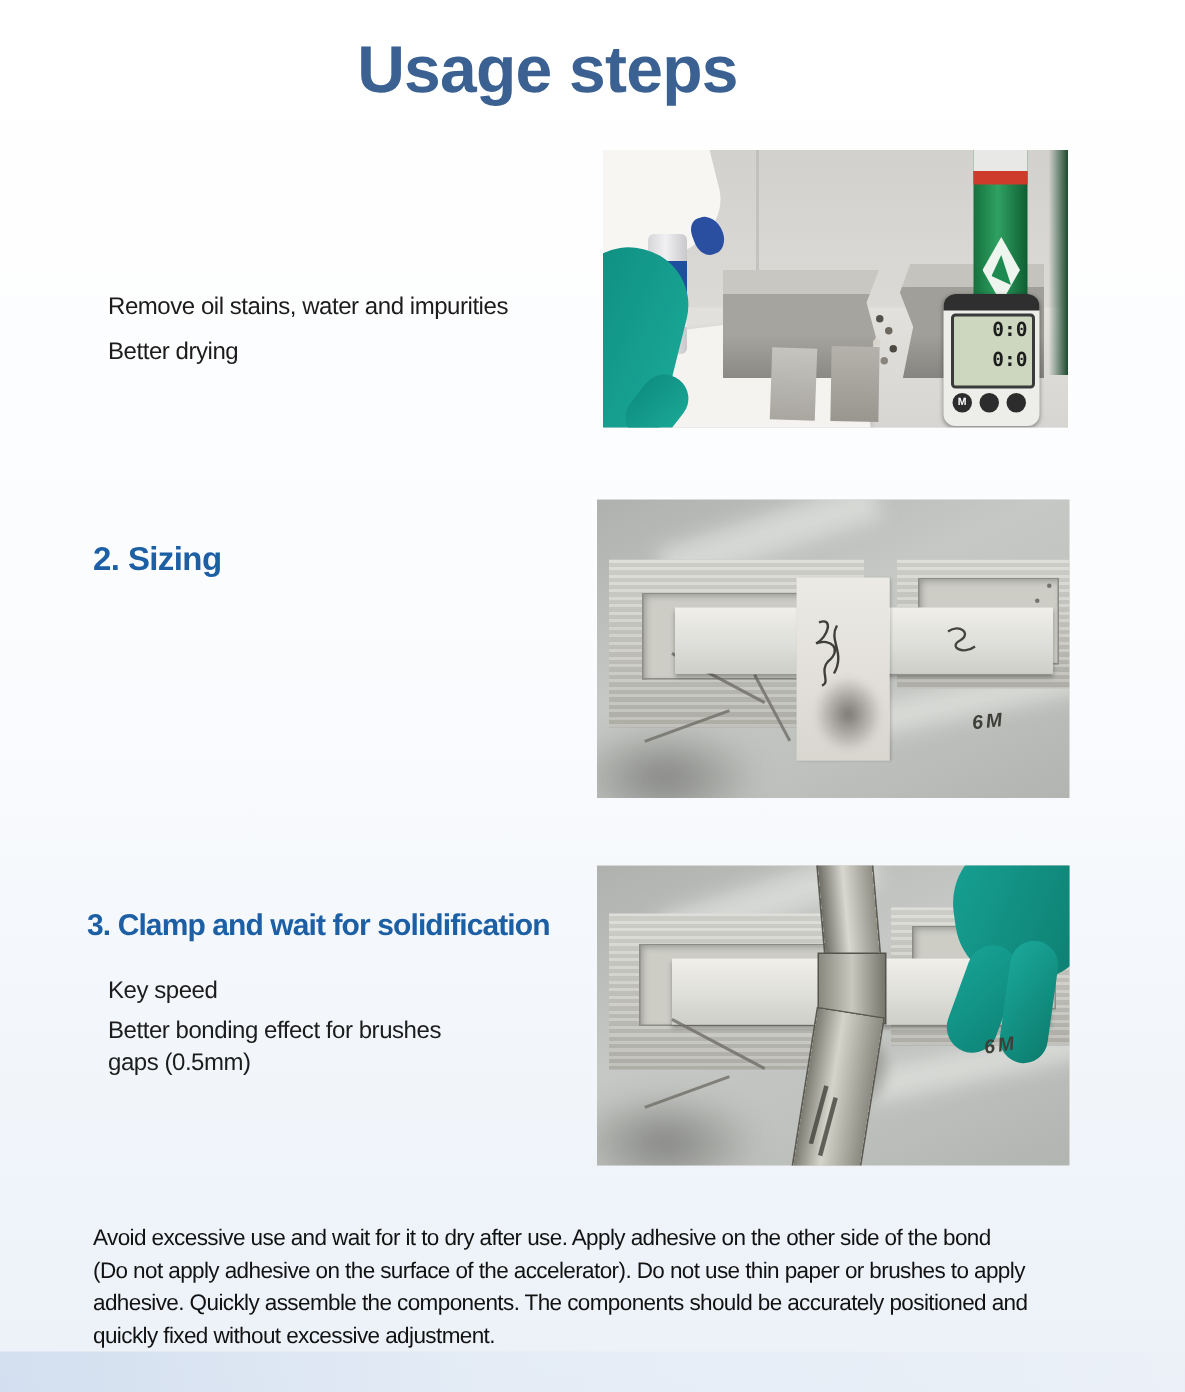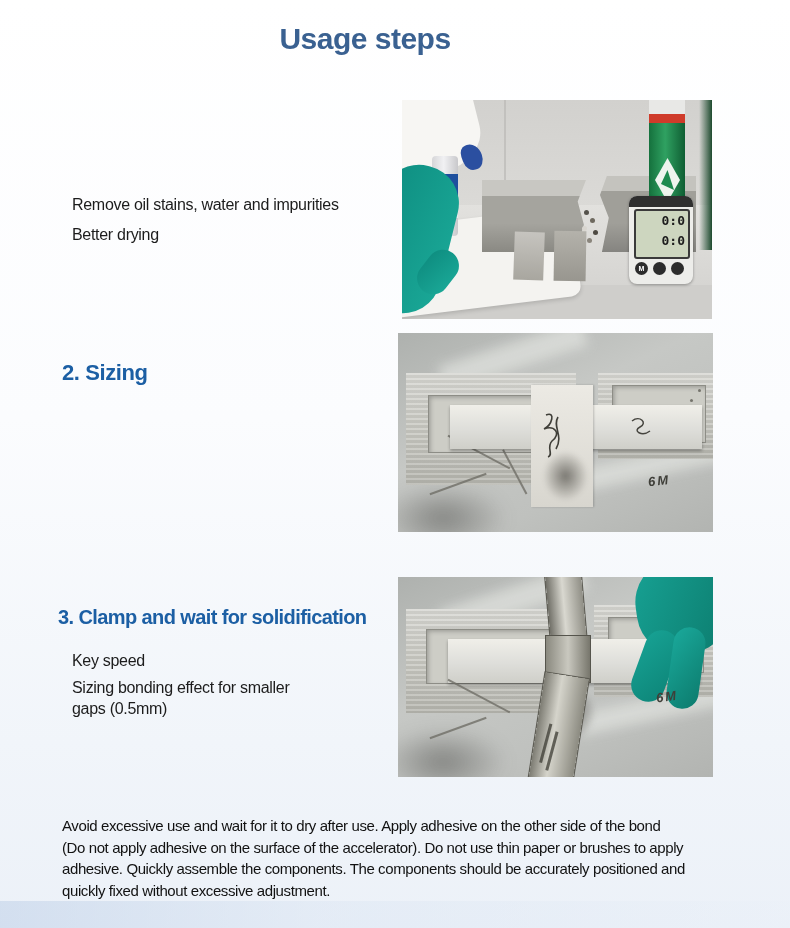--- a/index.html
+++ b/index.html
@@ -2,36 +2,36 @@
 <html><head>
 <meta charset="utf-8">
 <style>
   html,body{margin:0;padding:0;}
   body{font-family:"Liberation Sans", sans-serif; background:#ffffff;}
   .page{position:relative;width:790px;height:928px;overflow:hidden;
         background:linear-gradient(180deg,#ffffff 0%,#fbfcfe 45%,#f1f5fa 80%,#ecf1f8 100%);}
   .bottom-band{position:absolute;left:0;top:901px;width:790px;height:27px;
         background:linear-gradient(90deg,rgba(190,208,232,.55) 0%,rgba(215,227,242,.4) 40%,rgba(233,240,248,.3) 100%);}
   .page-title{position:absolute;left:0;top:22px;width:730px;text-align:center;margin:0;
-        font-size:30px;font-weight:600;letter-spacing:-0.5px;color:#3a6191;}
+        font-size:44px;font-weight:600;letter-spacing:-0.5px;color:#3a6191;}
   .step-heading{position:absolute;margin:0;font-weight:600;color:#1c5fa4;white-space:pre-line;}
   .h1{left:70px;top:126px;font-size:22px;line-height:29px;letter-spacing:-0.4px;}
   .h2{left:62px;top:360px;font-size:22px;letter-spacing:-0.4px;}
   .h3{left:58px;top:606px;font-size:20px;letter-spacing:-0.6px;white-space:nowrap;}
   .body-text{position:absolute;margin:0;color:#1c1c1c;font-size:16px;line-height:21px;
         letter-spacing:-0.3px;white-space:pre-line;}
   .s1a{left:72px;top:194px;} .s1b{left:72px;top:224px;}
   .s2a{left:64px;top:404px;width:320px;}
   .s3a{left:72px;top:650px;} .s3b{left:72px;top:677px;width:320px;}
   .footer-note{position:absolute;left:62px;top:815px;width:710px;margin:0;color:#121212;
         font-size:15px;line-height:21.5px;letter-spacing:-0.4px;white-space:pre-line;}
 
   .photo{position:absolute;overflow:hidden;background:#cfcecb;}
   .photo *{position:absolute;}
-  .photo1{left:402px;top:100px;width:310px;height:219px;}
+  .photo1{left:402px;top:100px;width:310px;height:185px;}
   .photo2{left:398px;top:333px;width:315px;height:199px;}
   .photo3{left:398px;top:577px;width:315px;height:200px;}
 
   
   .p1-wall{left:0;top:0;width:310px;height:120px;background:linear-gradient(180deg,#d2d1ce,#dcdbd8);}
   .p1-bench{left:0;top:105px;width:310px;height:80px;background:linear-gradient(180deg,#e2e1de,#d6d5d2);}
   .p1-line{left:102px;top:0;width:2px;height:100px;background:#bab9b6;opacity:.7;}
   .p1-cloth{left:-30px;top:118px;width:205px;height:90px;background:#f4f3f0;border-radius:10px;
         transform:rotate(-7deg);box-shadow:0 2px 4px rgba(0,0,0,.15);}
   .p1-sleeve{left:-22px;top:-6px;width:100px;height:80px;background:#f7f6f3;border-radius:0 0 45% 45%;
@@ -203,21 +203,21 @@
       <path d="M8 6 C18 2 14 16 6 20 C16 16 24 24 14 32 C8 38 16 46 10 48 M20 8 C14 18 26 26 18 40" fill="none" stroke="#3f3e38" stroke-width="1.6"></path>
     </svg>
     <svg class="p2-sq2" width="26" height="26" viewBox="0 0 26 26">
       <path d="M4 8 C12 2 20 10 12 14 C4 18 14 24 22 18" fill="none" stroke="#45443e" stroke-width="1.5"></path>
     </svg>
     <span class="mark6m p2-mark">6M</span>
   </div>
 
   <h2 class="step-heading h3">3. Clamp and wait for solidification</h2>
   <p class="body-text s3a">Key speed</p>
-  <p class="body-text s3b">Sizing bonding effect for smaller
+  <p class="body-text s3b">Better bonding effect for brushes
 gaps (0.5mm)</p>
 
   <div class="photo photo3">
     <div class="marble"></div>
     <div class="streak st1"></div>
     <div class="streak st2"></div>
     <div class="corner-shadow"></div>
     <div class="alu p3-blockL"></div>
     <div class="recess p3-recessL"></div>
     <div class="alu p3-blockR"></div>

